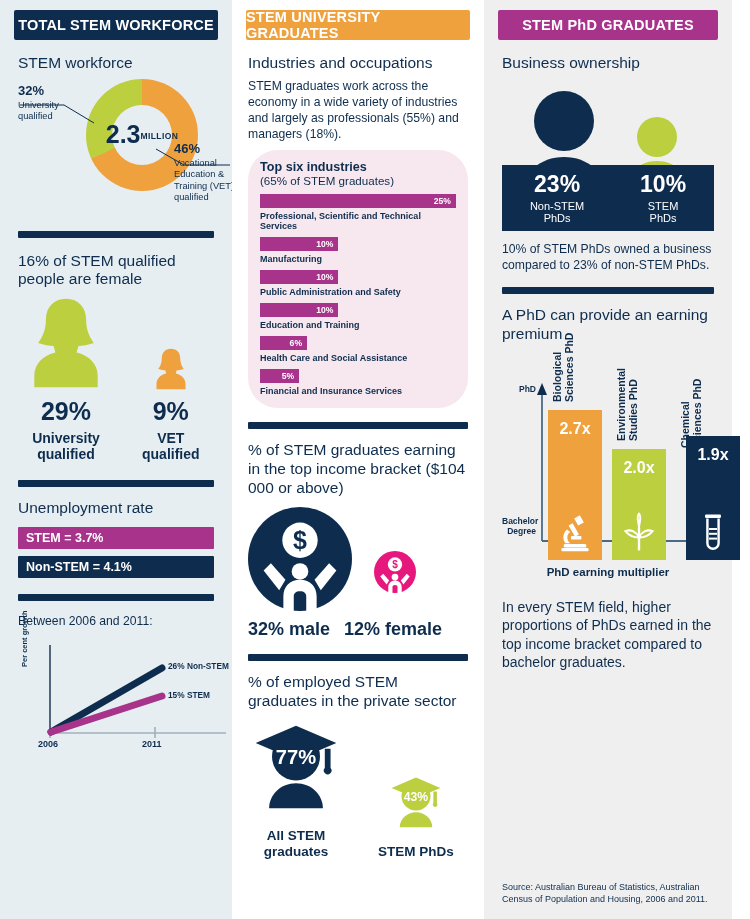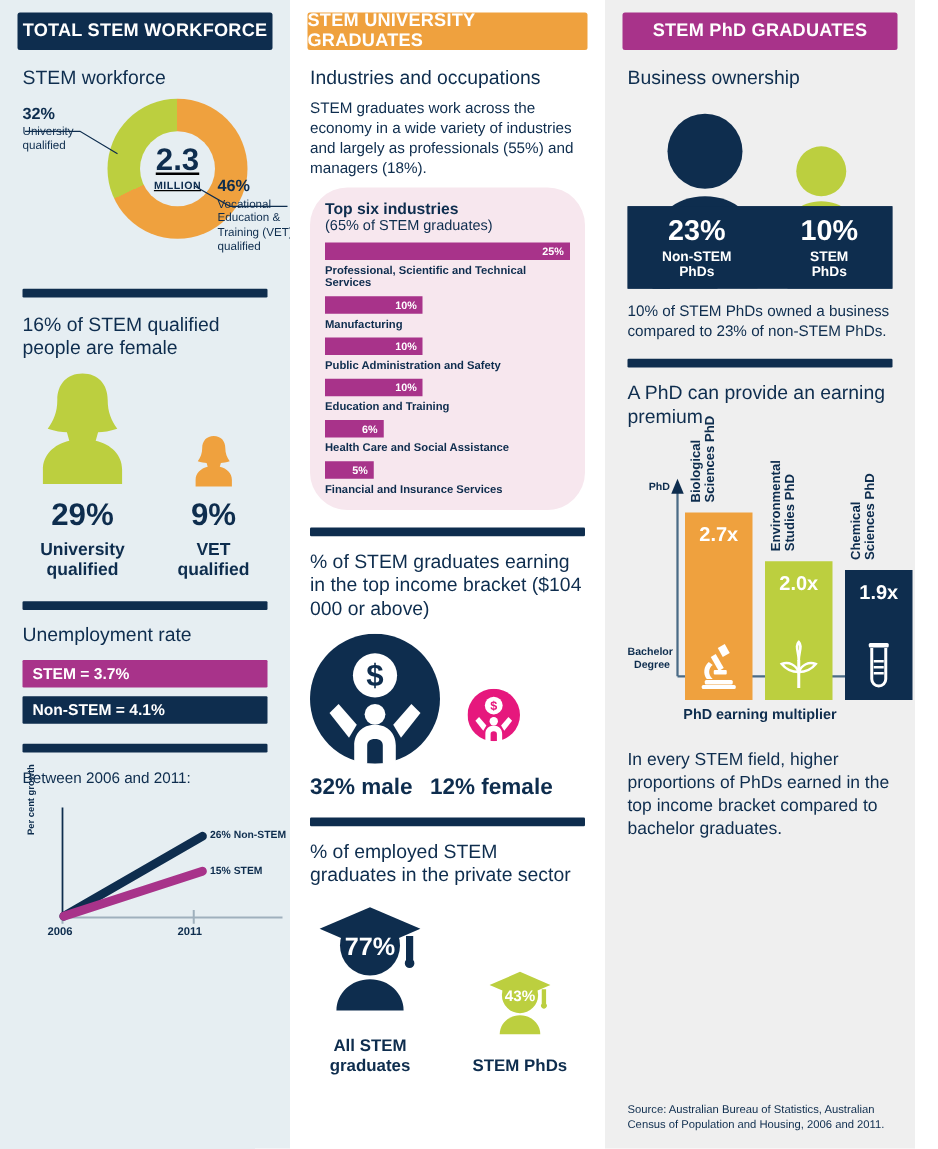--- a/index.html
+++ b/index.html
@@ -39,23 +39,22 @@
     position: absolute; left: 68px; top: 0;
     width: 112px; height: 112px; border-radius: 50%;
     background: conic-gradient(#efa13e 0deg 244.8deg, #bccf3f 244.8deg 360deg);
   }
   .donut::after {
     content:""; position: absolute; left: 26px; top: 26px;
     width: 60px; height: 60px; border-radius: 50%; background: #e6eef2;
   }
   .donut-center {
     position: absolute; left: 68px; top: 0; width: 112px; height: 112px;
-    display: flex; flex-direction: column; align-items: center; justify-content: center;
+    display: flex; flex-direction: row; align-items: center; justify-content: center;
     pointer-events: none;
-    text-decoration: underline;
   }
   .donut-big { font-size: 25px; font-weight: bold; color: #0e2d4e; line-height: 1; }
   .donut-sub { font-size: 8.5px; font-weight: bold; color: #0e2d4e; letter-spacing: .4px; margin-top:2px;}
   .lbl-32 { position: absolute; left: 0; top: 4px; width: 66px; }
   .lbl-68 { position: absolute; left: 156px; top: 62px; width: 74px; }
   .pct-lab { font-size: 13px; font-weight: bold; color: #0e2d4e; }
   .pct-desc { font-size: 9.3px; color: #0e2d4e; line-height: 1.25; margin-top: 2px; }
   .leader { position: absolute; stroke: #0e2d4e; fill: none; stroke-width: 1; }
 
   .fig-row { display: flex; align-items: flex-end; gap: 28px; margin-top: 6px; padding-left: 18px;}
@@ -101,21 +100,21 @@
   
   .r-pad { padding: 0 18px; }
   .biz-wrap { position: relative; width: 212px; height: 152px; margin-top: 6px; }
   .biz-desk {
     position: absolute; left: 0; top: 86px; width: 212px; height: 66px;
     background: #0e2d4e; display:flex; align-items:flex-start; justify-content: space-around;
     padding-top: 8px;
   }
   .biz-stat { text-align:center; color:#fff; }
   .biz-num { font-size: 23px; font-weight: bold; line-height:1; }
-  .biz-lab { font-size: 11px; font-weight: bold; line-height:1.15; margin-top:4px;}
+  .biz-lab { font-size: 11px; font-weight: normal; line-height:1.15; margin-top:4px;}
 
   .phd-chart { position: relative; width: 212px; height: 205px; margin-top: 12px; }
   .phd-bar { position:absolute; bottom: 0; }
   .phd-val { position:absolute; left:0; right:0; text-align:center; color:#fff; font-size:16px; font-weight:bold;}
   .phd-rot {
     position:absolute; font-size: 10.5px; font-weight: bold; color:#0e2d4e;
     writing-mode: vertical-rl; transform: rotate(180deg); line-height: 1.1; text-align: left;
   }
   .phd-axis-lab { position:absolute; font-size: 8.5px; font-weight:bold; color:#0e2d4e; line-height:1.1; text-align:right;}
   .phd-xlab { font-size: 11.5px; font-weight: bold; color:#0e2d4e; text-align:center; margin-top: 6px;}
@@ -396,21 +395,21 @@
         <div class="phd-bar" style="left:110px; width:54px; height:111px; background:#bccf3f;">
           <div class="phd-val" style="top:10px;">2.0x</div>
           <svg viewBox="0 0 100 100" width="40" height="40" style="position:absolute;bottom:8px;left:7px;">
             <path fill="none" stroke="#fff" stroke-width="6" d="M50 96 V40"></path>
             <path fill="none" stroke="#fff" stroke-width="5" d="M50 42c0-18 8-30 0-38-8 8 0 20 0 38z"></path>
             <path fill="none" stroke="#fff" stroke-width="5" d="M50 64c-14 0-26-6-34-16 14-6 28 2 34 16z"></path>
             <path fill="none" stroke="#fff" stroke-width="5" d="M50 64c14 0 26-6 34-16-14-6-28 2-34 16z"></path>
           </svg>
         </div>
 
-        <div class="phd-bar" style="left:174px; width:54px; height:104px; background:#0e2d4e;">
+        <div class="phd-bar" style="left:184px; width:54px; height:124px; background:#0e2d4e;">
           <div class="phd-val" style="top:10px;">1.9x</div>
           <svg viewBox="0 0 100 100" width="40" height="40" style="position:absolute;bottom:8px;left:7px;">
             <rect x="30" y="6" width="40" height="9" rx="3" fill="#fff"></rect>
             <path fill="none" stroke="#fff" stroke-width="6" d="M36 16v62a14 14 0 0 0 28 0V16"></path>
             <rect x="40" y="40" width="20" height="5" fill="#fff"></rect>
             <rect x="40" y="52" width="20" height="5" fill="#fff"></rect>
             <rect x="40" y="64" width="20" height="5" fill="#fff"></rect>
           </svg>
         </div>
 

